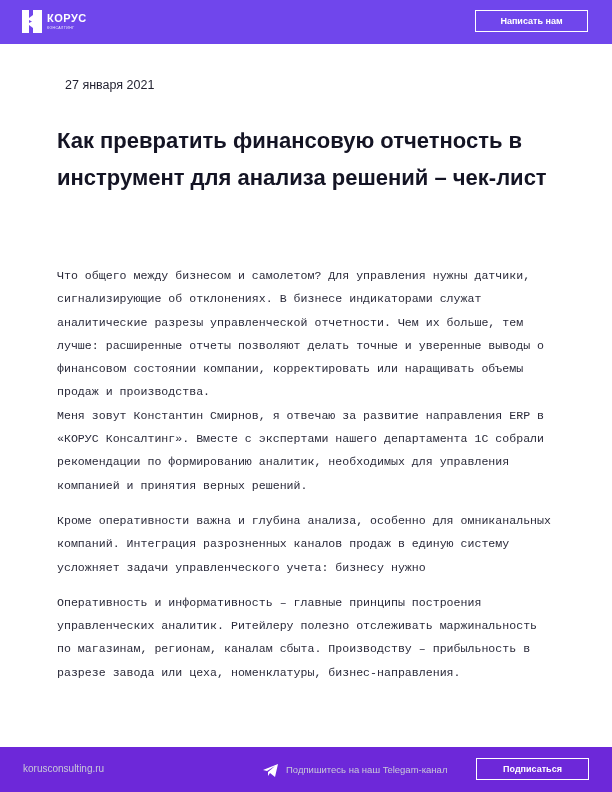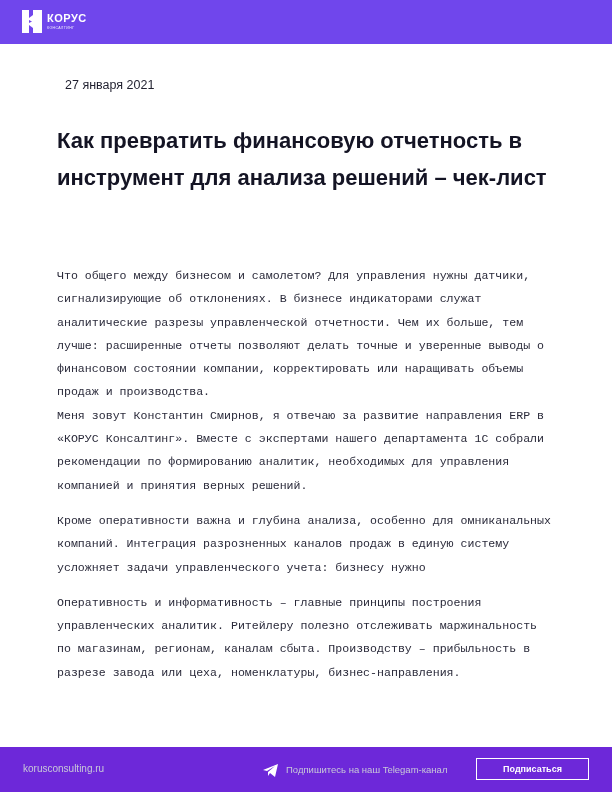--- a/index.html
+++ b/index.html
@@ -61,20 +61,21 @@
         <rect x="11" y="0" width="9" height="23" fill="#fff"></rect>
         <polygon points="7,8 11,5 11,18 7,15" fill="#fff"></polygon>
         <polygon points="7,10 10,11.5 7,13" fill="#7046ec"></polygon>
       </svg>
     </div>
     <div class="logo-text">
       <span class="logo-name">КОРУС</span>
       <span class="logo-sub">КОНСАЛТИНГ</span>
     </div>
   </div>
+  <div class="btn-write">Написать нам</div>
 </div>
 
 <div class="date">27 января 2021</div>
 
 <h1 class="title">Как превратить финансовую отчетность в инструмент для анализа решений – чек-лист</h1>
 
 <div class="body-text">
   <p>Что общего между бизнесом и самолетом? Для управления нужны датчики, сигнализирующие об отклонениях. В бизнесе индикаторами служат аналитические разрезы управленческой отчетности. Чем их больше, тем лучше: расширенные отчеты позволяют делать точные и уверенные выводы о финансовом состоянии компании, корректировать или наращивать объемы продаж и производства.</p>
   <p>Меня зовут Константин Смирнов, я отвечаю за развитие направления ERP в «КОРУС Консалтинг». Вместе с экспертами нашего департамента 1С собрали рекомендации по формированию аналитик, необходимых для управления компанией и принятия верных решений.</p>
   <p class="gap">Кроме оперативности важна и глубина анализа, особенно для омниканальных компаний. Интеграция разрозненных каналов продаж в единую систему усложняет задачи управленческого учета: бизнесу нужно</p>

